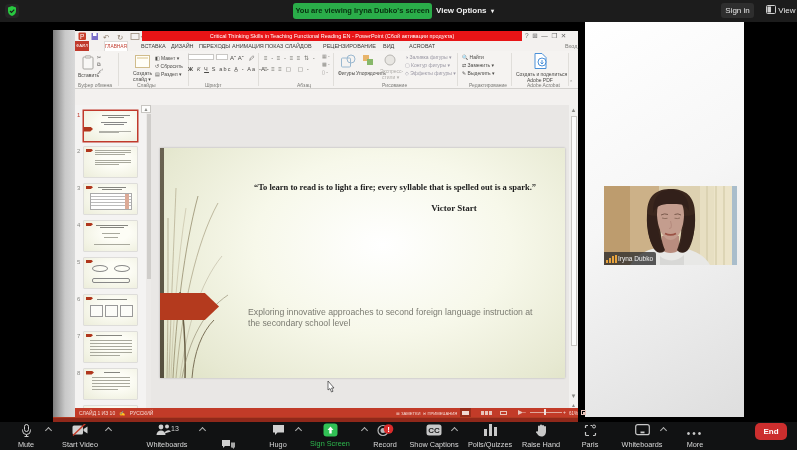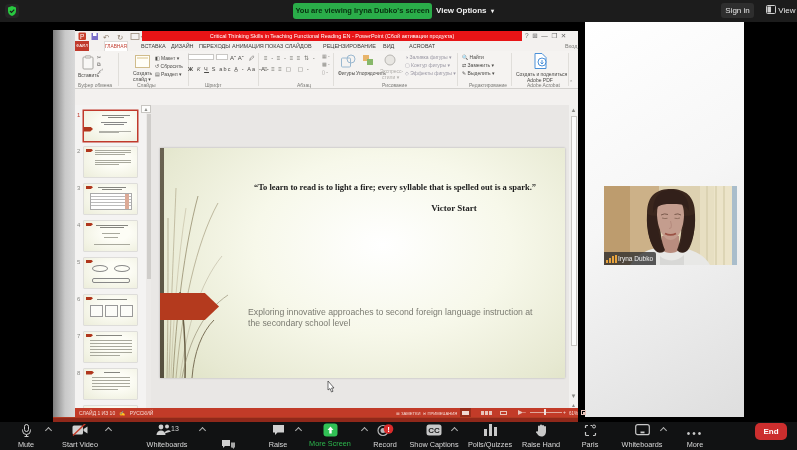--- a/index.html
+++ b/index.html
@@ -443,29 +443,29 @@
       <svg width="15" height="12" viewBox="0 0 15 12">
           <path d="M1 1 h8 v6 h-5 l-2 2 v-2 h-1 Z" fill="#d0d0d0"></path>
           <path d="M10 3.5 h4 v5 h-1 v1.6 l-1.8-1.6 h-1.2 Z" fill="#a8a8a8"></path>
         </svg>
       <div class="tlabel">Q&amp;A</div>
     </div>
     <div class="titem" style="left:260px;top:2px;width:36px;">
       <svg width="13" height="12" viewBox="0 0 13 12">
           <path d="M1 1 h11 v7.5 h-6.5 l-2.5 2.5 v-2.5 h-2 Z" fill="#d0d0d0"></path>
         </svg>
-      <div class="tlabel">Raise</div>
+      <div class="tlabel">Hugo</div>
     </div>
     <div class="caret" style="left:296px;top:5px;"></div>
     <div class="titem" style="left:302px;top:1px;width:56px;color:#2db84d;">
       <svg width="15" height="14" viewBox="0 0 15 14">
           <rect x="0.5" y="0.5" width="14" height="13" rx="3" fill="#31c155"></rect>
           <path d="M7.5 3.5 L10.5 7 H8.7 V10.5 H6.3 V7 H4.5 Z" fill="#fff"></path>
         </svg>
-      <div class="tlabel" style="color:#2db84d;">More Screen</div>
+      <div class="tlabel" style="color:#2db84d;">Sign Screen</div>
     </div>
     <div class="caret" style="left:362px;top:5px;"></div>
     <div class="titem" style="left:366px;top:2px;width:38px;">
       <svg width="17" height="13" viewBox="0 0 17 13">
           <circle cx="6" cy="6.5" r="5" fill="none" stroke="#b8b8b8" stroke-width="1.2"></circle>
           <circle cx="6" cy="6.5" r="2.5" fill="#b8b8b8"></circle>
           <circle cx="11.5" cy="5" r="4.8" fill="#d92b2b"></circle>
           <text x="10.2" y="7.8" font-size="8" font-weight="bold" fill="#fff" font-family="Liberation Sans">!</text>
         </svg>
       <div class="tlabel">Record</div>

